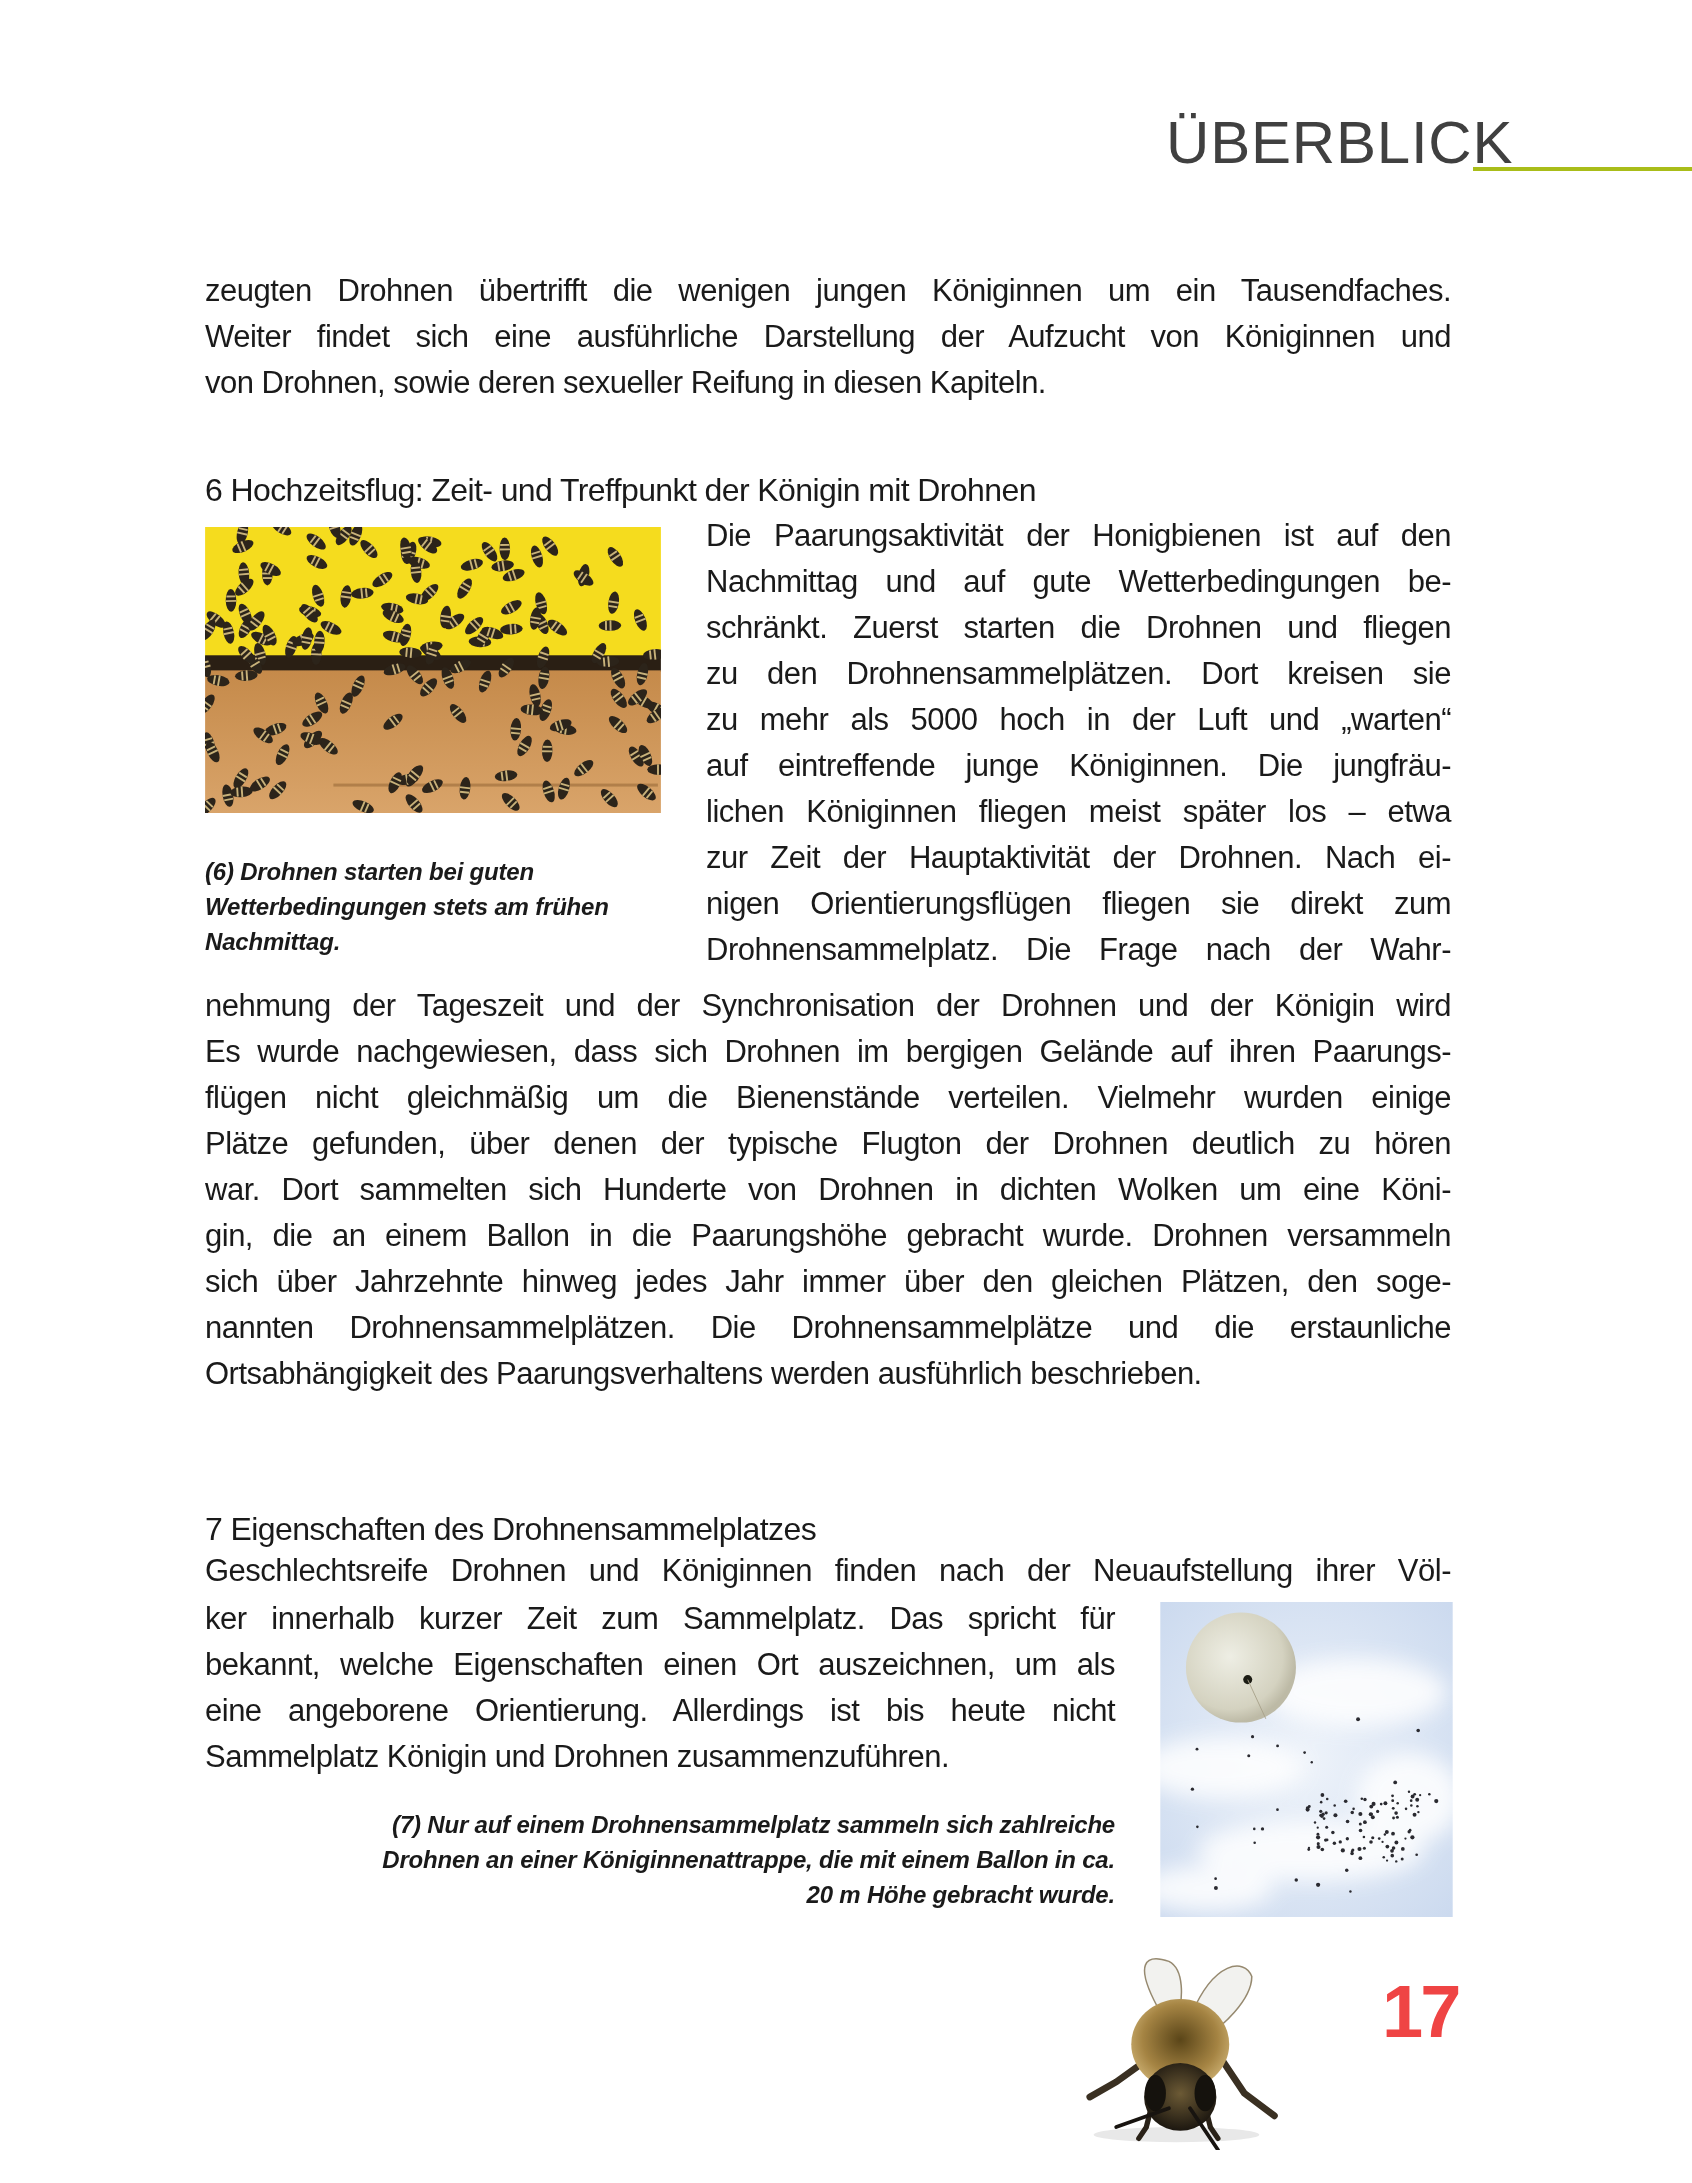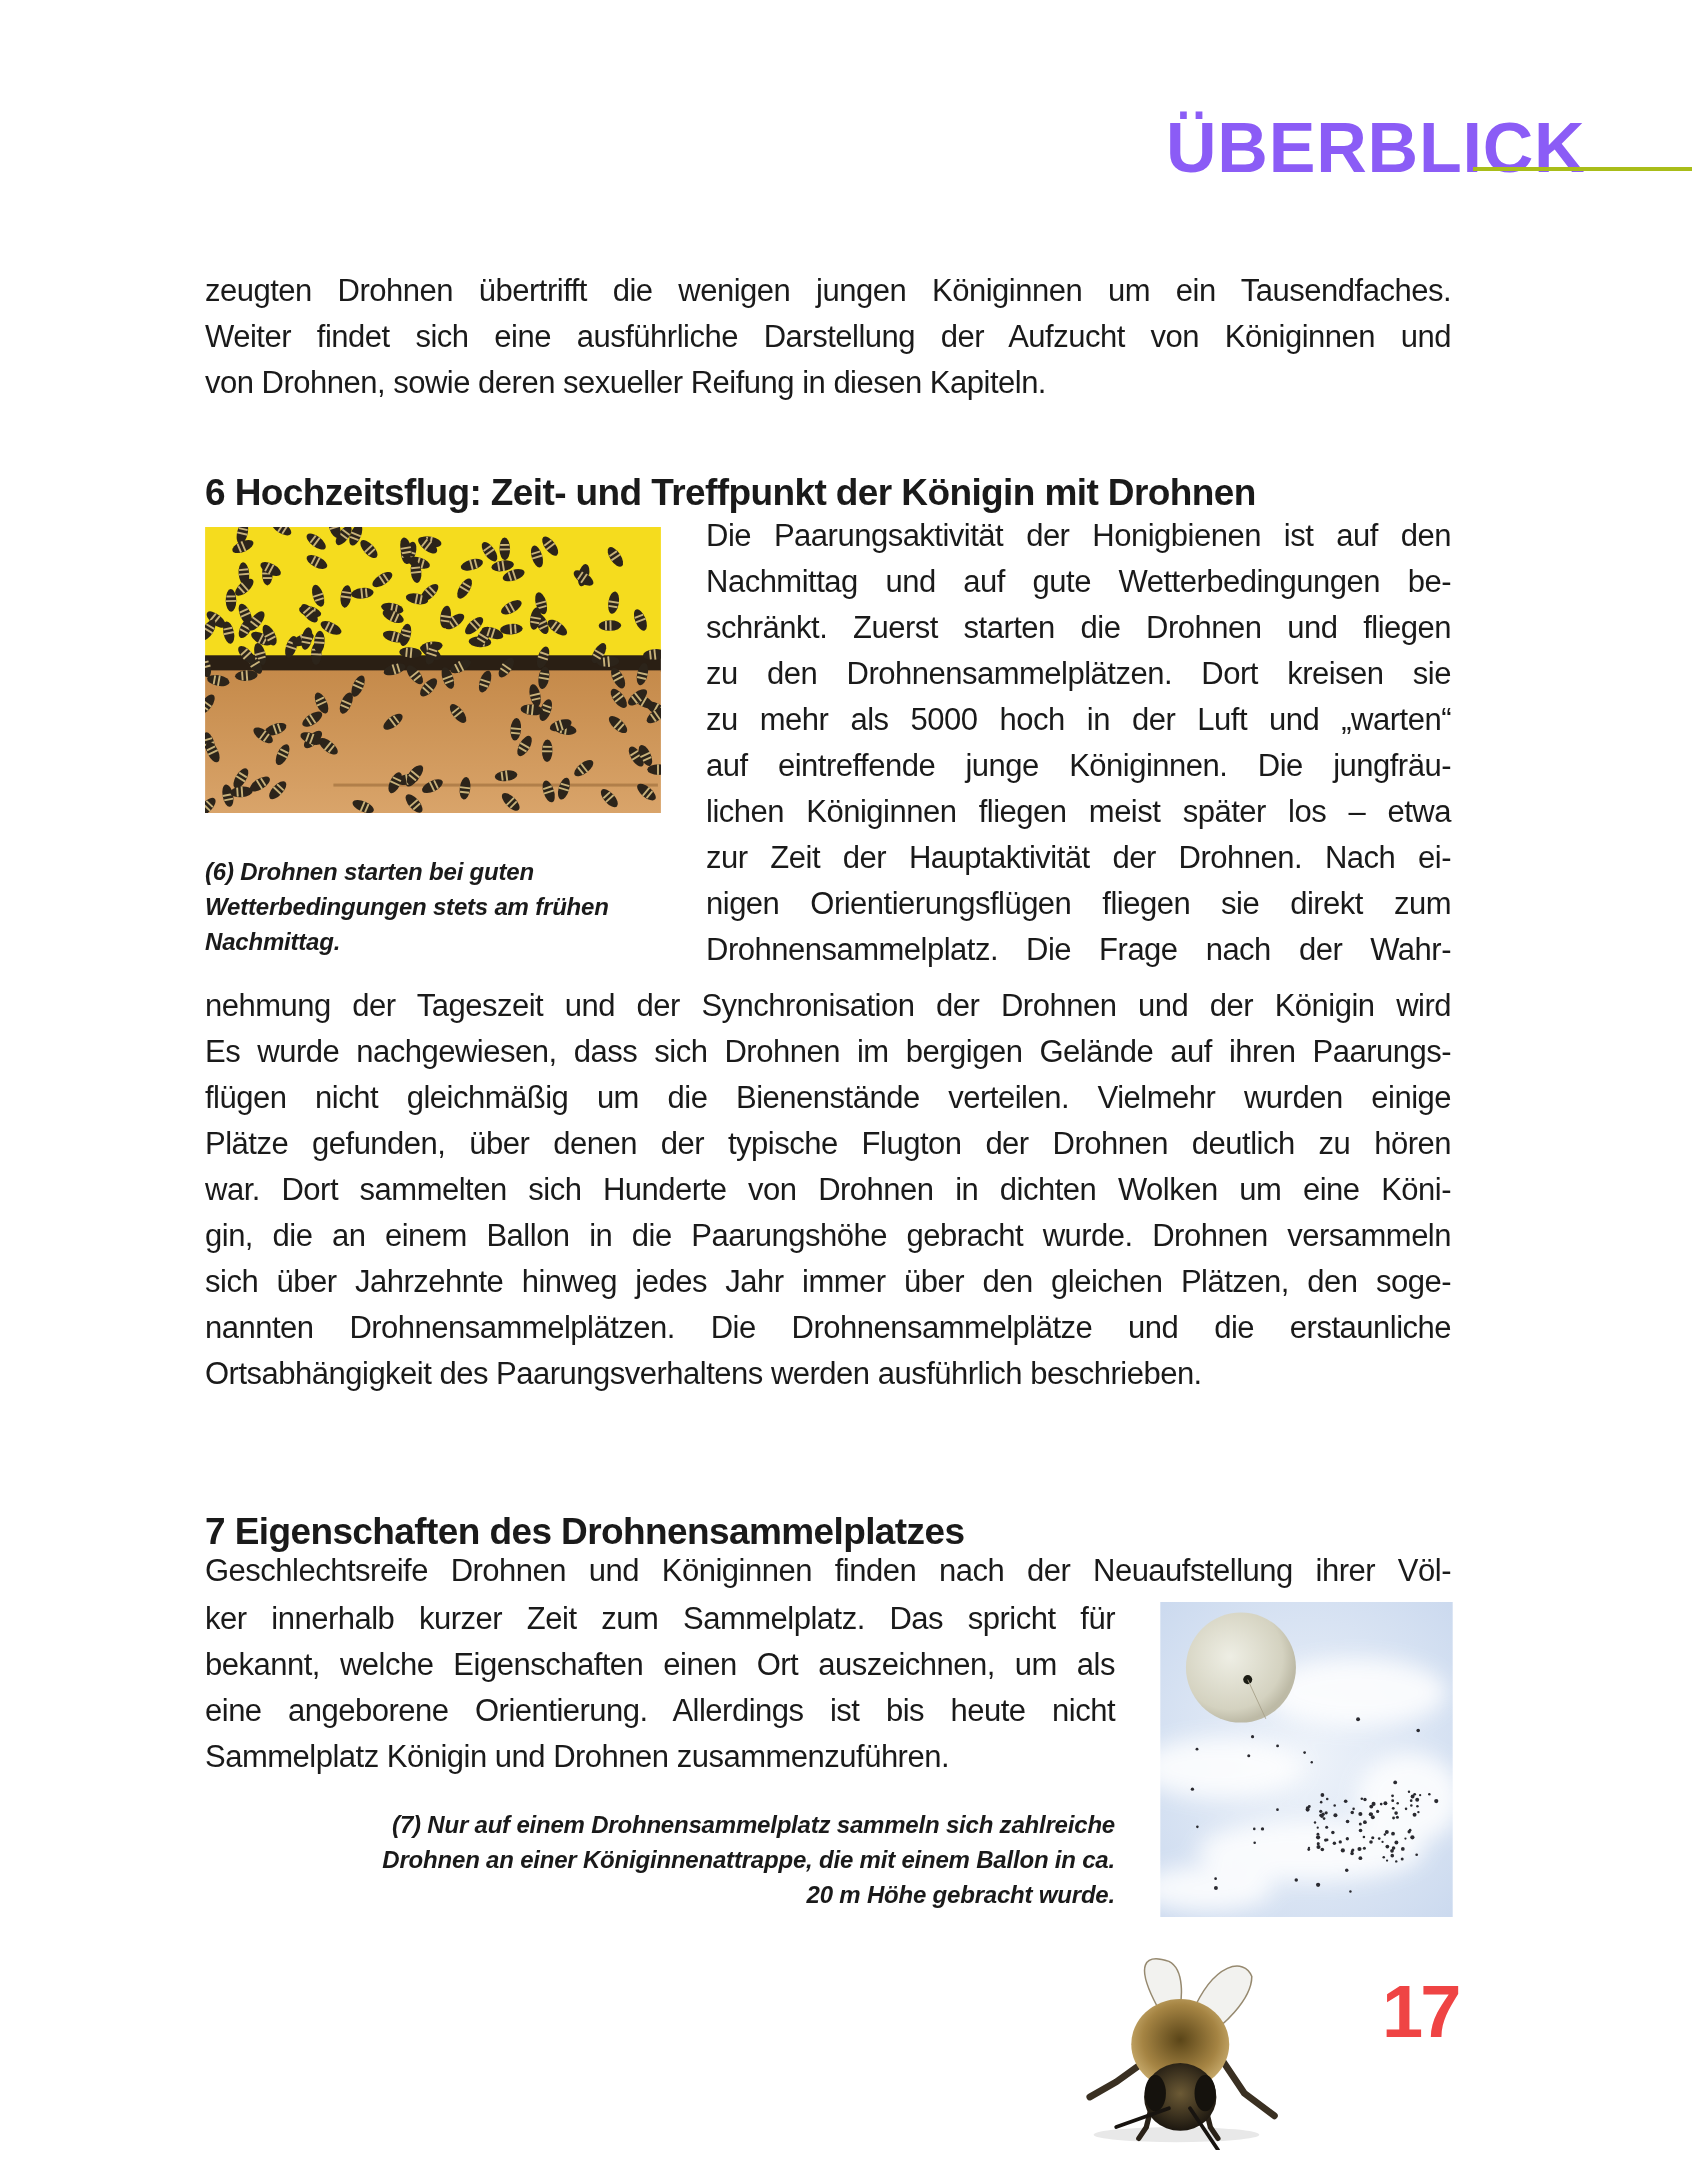--- a/index.html
+++ b/index.html
@@ -1,28 +1,28 @@
 <!DOCTYPE html>
 <html style="font-size:12px"><head>
 <meta charset="utf-8">
 <style>
   html, body { margin: 0; padding: 0; background: #ffffff; }
   body { width: 1693px; height: 2183px; position: relative; overflow: hidden;
          font-family: "Liberation Sans", "DejaVu Sans", sans-serif; color: #1a1a1a; }
 
   .running-head { position: absolute; left: 1166px; top: 113px; font-family: "Liberation Sans", sans-serif;
-                  font-weight: bold; font-size: 70px; letter-spacing: 0.8px; color: #8b5cf6; line-height: 1; }
+                  font-weight: normal; font-size: 60px; letter-spacing: 0.8px; color: #404040; line-height: 1; }
   .running-head-rule { position: absolute; left: 1473px; top: 167px; width: 220px; height: 3.8px; background: #a9bd19; }
 
   .body-text { font-size: 31px; line-height: 46px; letter-spacing: -0.5px; }
   .block { position: absolute; left: 205px; width: 1246px; text-align: justify; }
   .line { display: block; text-align: justify; text-align-last: justify; white-space: nowrap; }
   .line.last { text-align-last: left; }
 
-  .heading { position: absolute; left: 205px; font-weight: bold; font-size: 37px; letter-spacing: -0.6px; line-height: 1; }
+  .heading { position: absolute; left: 205px; font-weight: normal; font-size: 32px; letter-spacing: -0.6px; line-height: 1; }
 
   .photo { position: absolute; overflow: hidden; }
   .caption { position: absolute; font-style: italic; font-weight: bold; font-size: 24px; line-height: 35px; letter-spacing: -0.2px; }
 
   .page-number { position: absolute; left: 1382px; top: 1975px; font-weight: bold; font-size: 74px;
                  color: #ef4444; line-height: 1; letter-spacing: -3px; font-family: "Liberation Sans", sans-serif; }
 </style>
 </head>
 <body>
 

